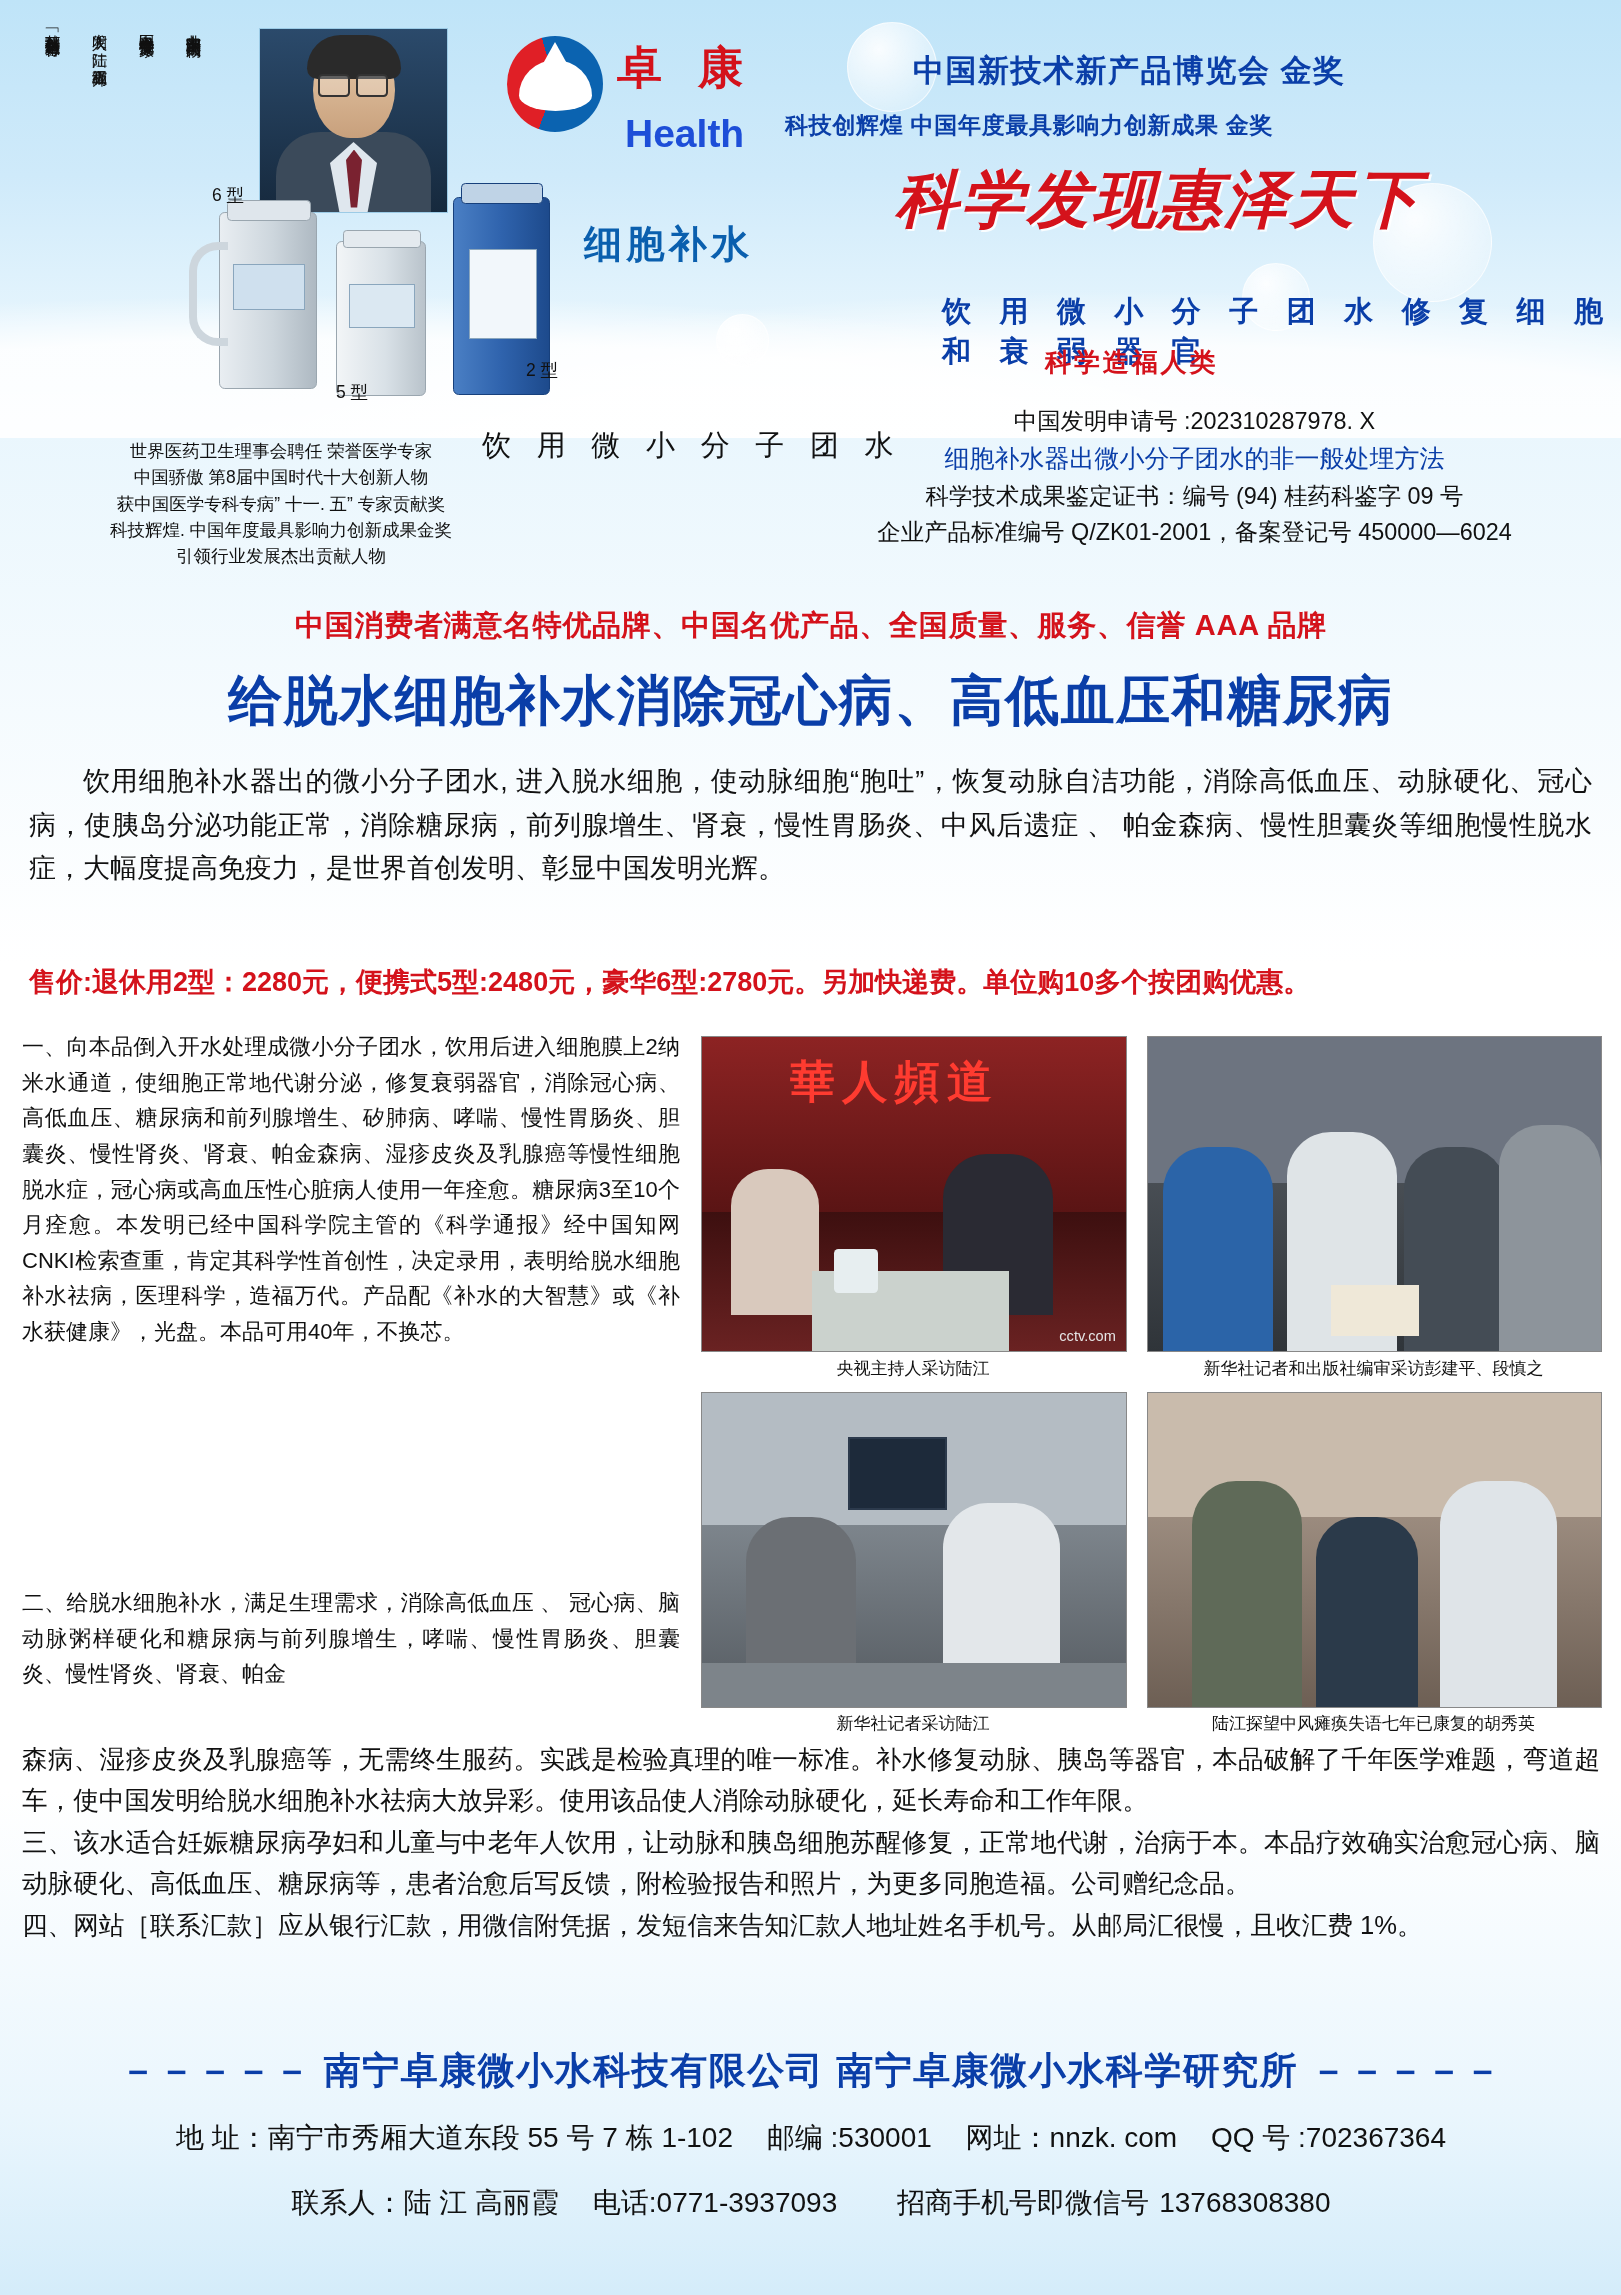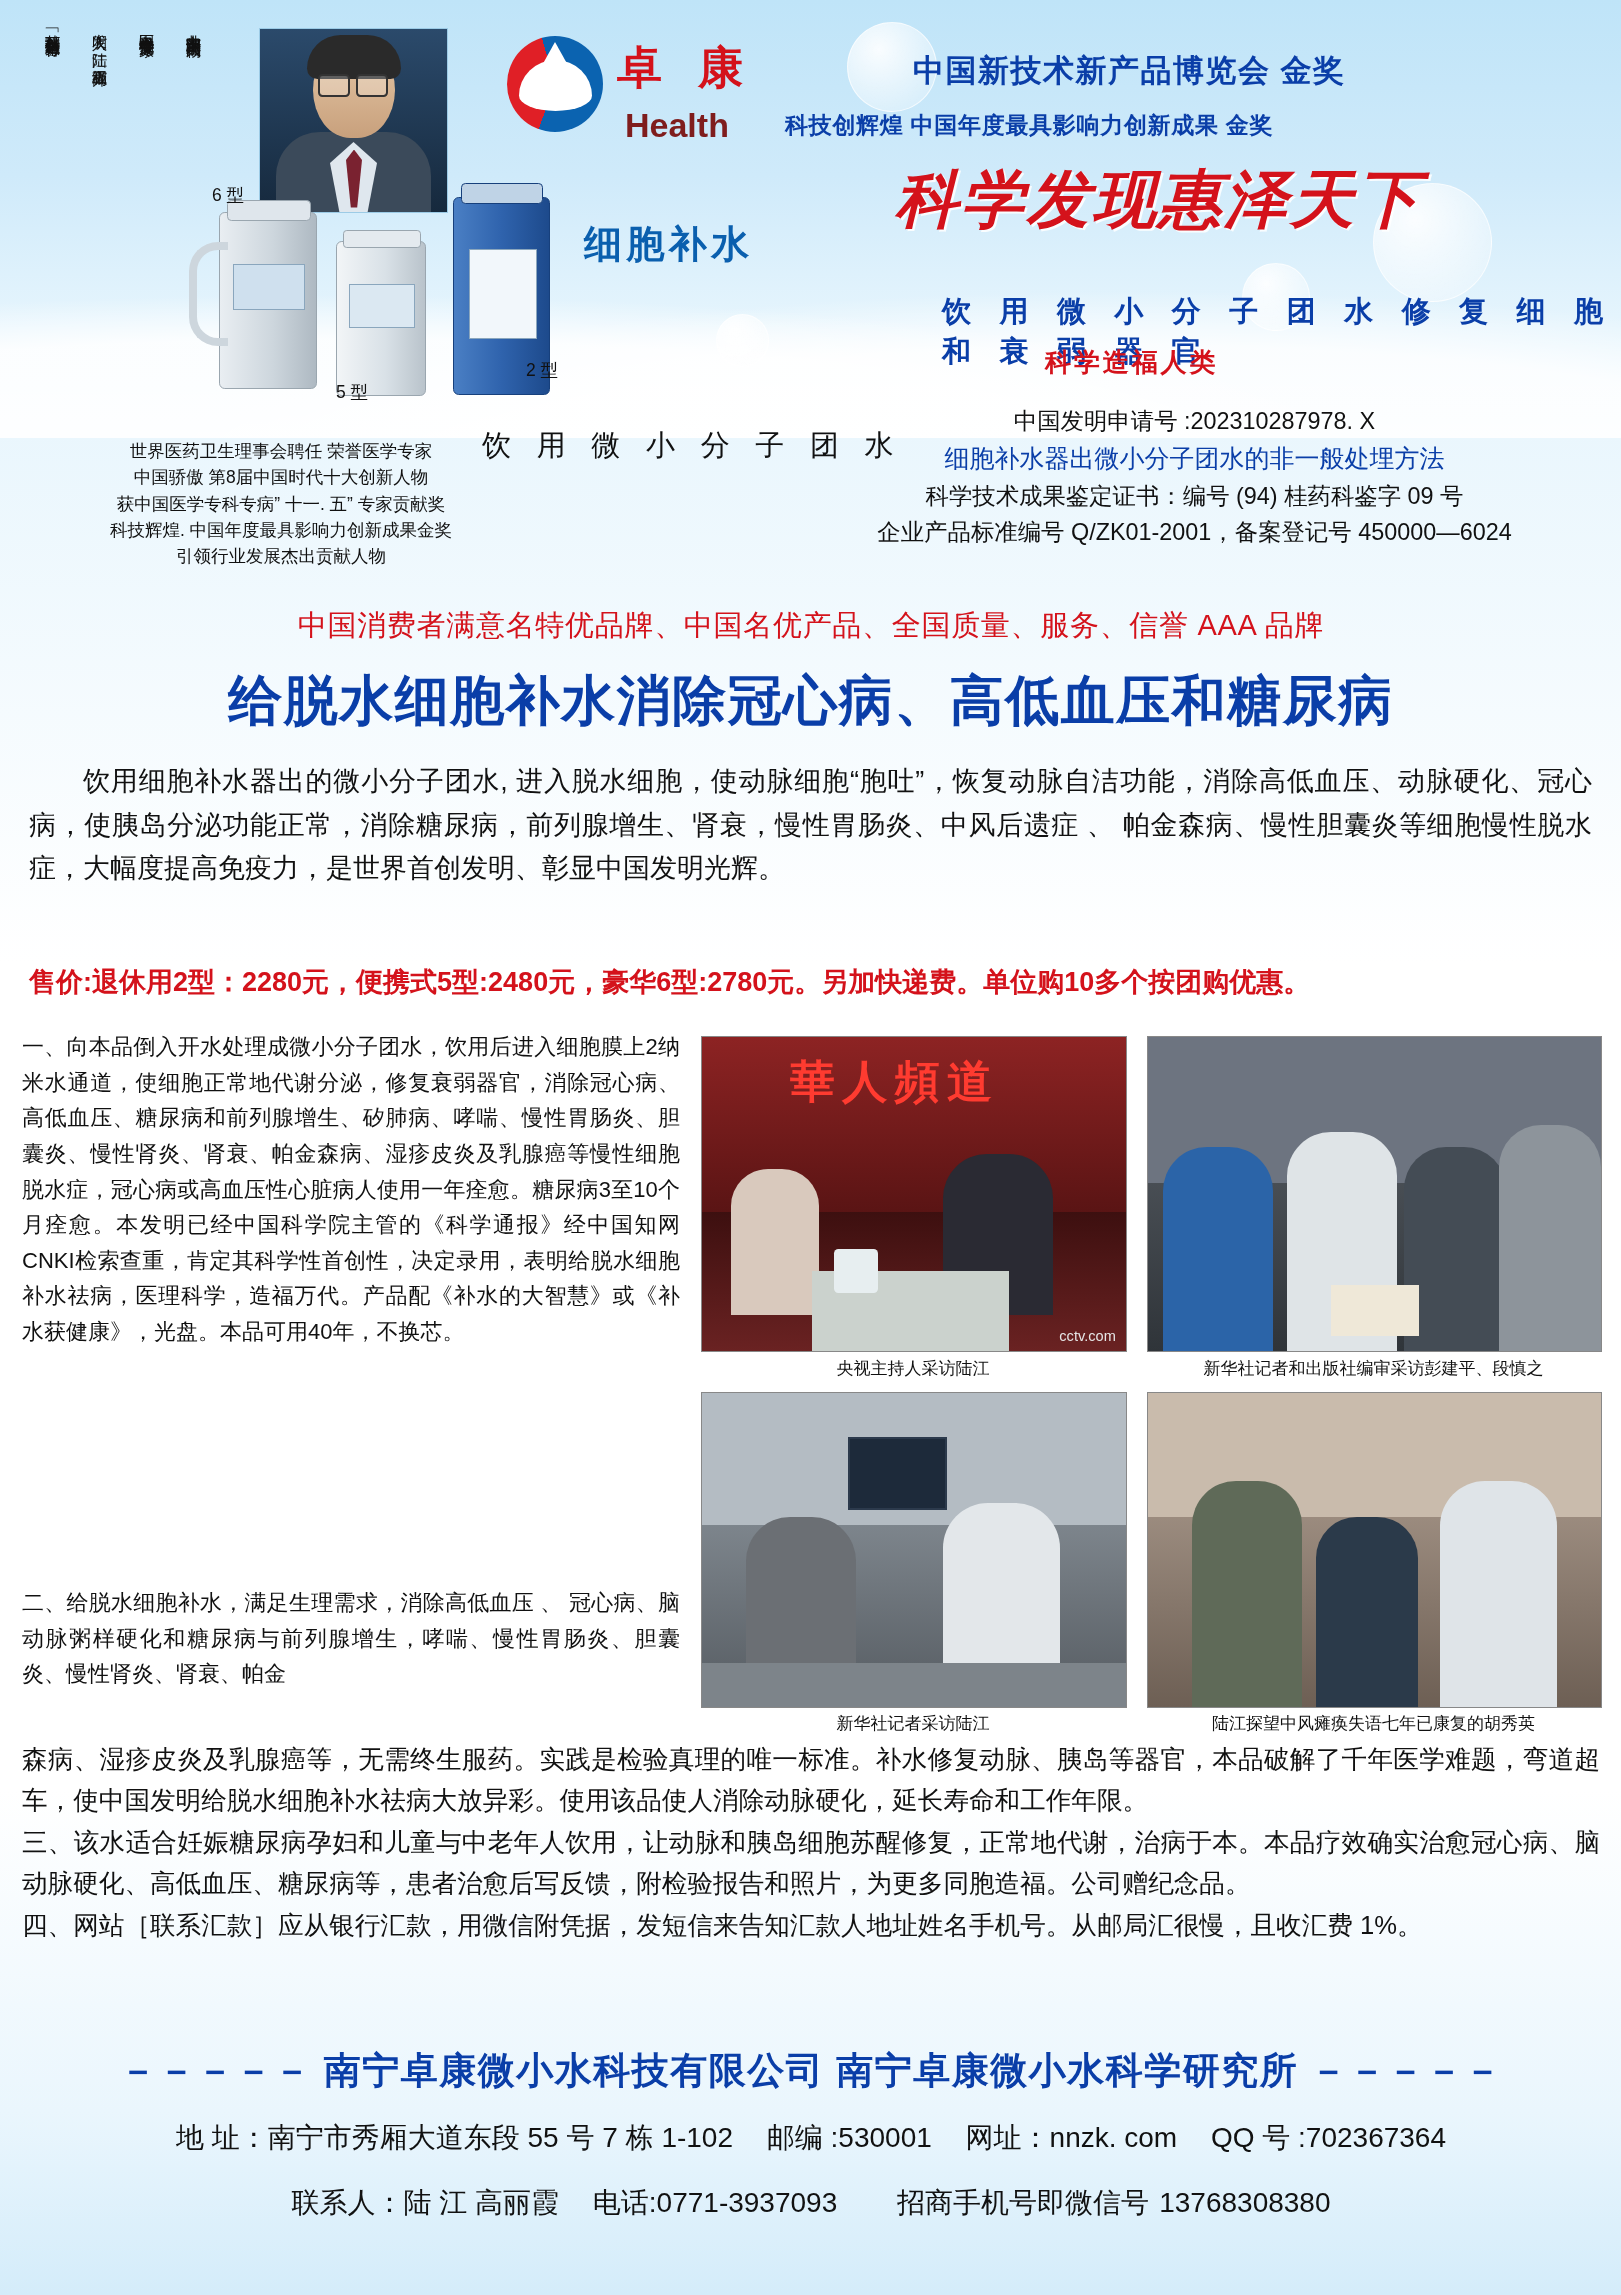--- a/index.html
+++ b/index.html
@@ -38,21 +38,21 @@
   .shirt{position:absolute;left:70px;bottom:0;width:47px;height:70px;background:#dfe7ee;clip-path:polygon(50% 0,100% 30%,80% 100%,20% 100%,0 30%);}
   .tie{position:absolute;left:86px;bottom:4.4px;width:16px;height:58px;background:#7a2230;clip-path:polygon(50% 0,100% 18%,70% 100%,30% 100%,0 18%);}
 
   
   .logo{position:absolute;left:497px;top:29px;width:117px;height:132px;}
   .logo .circ{position:absolute;left:10.2px;top:7.3px;width:96px;height:96px;border-radius:50%;
       background:conic-gradient(from 200deg,#e01f26 0 40%,#0b63b0 40% 100%);}
   .logo .inner{position:absolute;left:22px;top:31px;width:73px;height:51px;border-radius:50% 50% 50% 50%/70% 70% 30% 30%;background:#fff;}
   .logo .drop{position:absolute;left:42px;top:13px;width:32px;height:41px;background:#fff;border-radius:50% 50% 50% 50%/60% 60% 40% 40%;clip-path:polygon(50% 0,100% 70%,50% 100%,0 70%);}
   .brand{position:absolute;left:617px;top:38px;font-size:45px;font-weight:bold;color:#d4121b;letter-spacing:11.7px;}
-  .brandEn{position:absolute;left:625px;top:106px;font-size:34px;font-weight:bold;color:#7f1d1d;}
+  .brandEn{position:absolute;left:625px;top:112px;font-size:39px;font-weight:bold;color:#1d4ed8;}
   .brandSub{position:absolute;left:584px;top:219px;font-size:38px;font-weight:bold;color:#0a5fae;letter-spacing:4.4px;}
 
   
   .dev{position:absolute;border-radius:5.8px;}
   .devLabel{position:absolute;font-size:17.5px;color:#111;}
 
   
   .bt1{position:absolute;left:913px;top:50px;font-size:31px;color:#0a3ea8;font-weight:bold;letter-spacing:1.5px;}
   .bt2{position:absolute;left:785px;top:110px;font-size:23px;color:#0a3ea8;font-weight:bold;letter-spacing:0.7px;}
   .bt3{position:absolute;left:895px;top:157px;font-size:63px;color:#d4121b;font-weight:bold;font-style:italic;letter-spacing:2.9px;
@@ -62,21 +62,21 @@
   .bt6{position:absolute;left:482px;top:438px;font-size:29px;color:#111;letter-spacing:10.2px;}
 
   
   .awards{position:absolute;left:29px;top:438px;width:504px;font-size:17.5px;line-height:1.5;color:#111;text-align:center;}
 
   
   .info{position:absolute;left:789px;top:403px;width:811px;text-align:center;font-size:23.4px;line-height:1.55;color:#111;}
   .info .blue{color:#0a3ea8;font-size:25px;}
 
   
-  .redline{position:absolute;left:0;top:606px;width:1622px;text-align:center;font-size:29px;font-weight:normal;color:#d4121b;letter-spacing:0.7px;}
+  .redline{position:absolute;left:0;top:606px;width:1622px;text-align:center;font-size:29px;font-weight:bold;color:#d4121b;letter-spacing:0.7px;}
   .headline{position:absolute;left:0;top:665px;width:1622px;text-align:center;font-size:54px;font-weight:bold;color:#0a3ea8;letter-spacing:1.5px;}
 
   .para1{position:absolute;left:29px;top:760px;width:1563px;font-size:27px;line-height:1.62;color:#111;text-indent:54px;text-align:justify;}
   .price{position:absolute;left:29px;top:964px;width:1563px;font-size:27px;font-weight:bold;color:#d4121b;}
 
   
   .colL{position:absolute;left:22px;top:1023px;width:658px;font-size:22px;line-height:1.62;color:#111;text-align:justify;}
 
   
   .ph{position:absolute;border:0.7px solid #888;overflow:hidden;}

